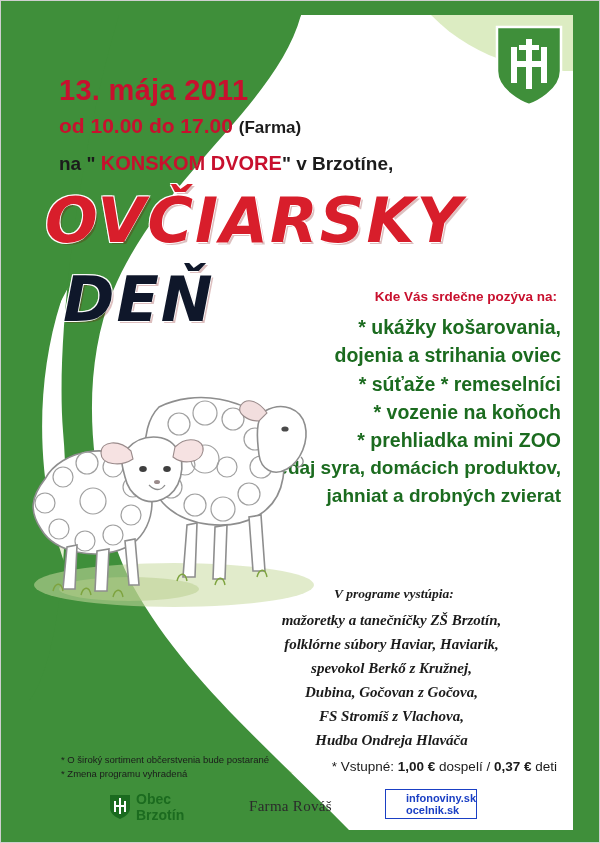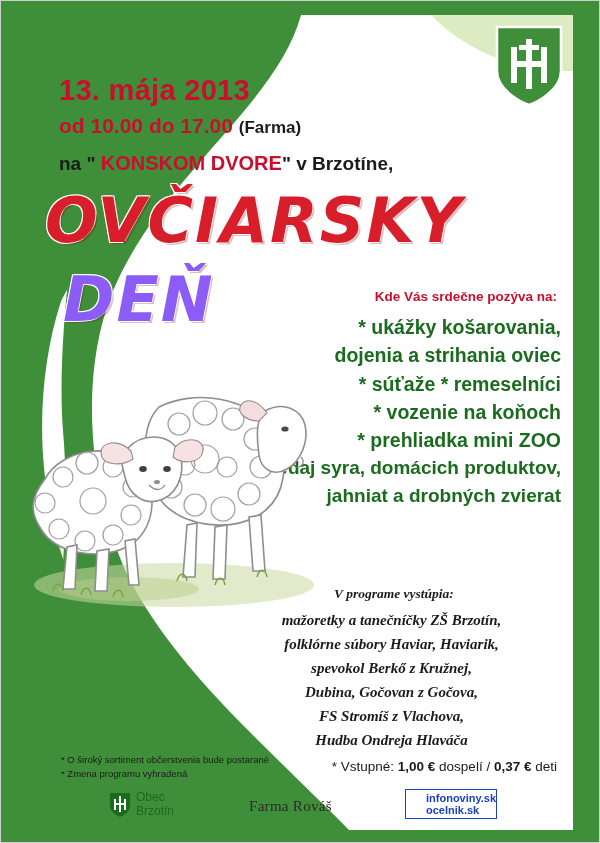--- a/index.html
+++ b/index.html
@@ -132,21 +132,21 @@
       -1px 1px 0 #ffffff,
       2px 2px 0 rgba(120,0,0,0.25);
   }
   .title-second {
     position: absolute;
     left: 62px; top: 262px;
     font-family: "DejaVu Sans", sans-serif;
     font-size: 62px;
     font-weight: bold;
     font-style: italic;
-    color: #8b5cf6;
+    color: #0f172a;
     letter-spacing: 2px;
     text-shadow:
       -1px -1px 0 #ffffff,
       1px -1px 0 #ffffff,
       -1px 1px 0 #ffffff,
       2px 2px 0 rgba(120,0,0,0.25);
   }
 
   
   .invite-intro {
@@ -239,42 +239,41 @@
     position: absolute;
     left: 108px; top: 2px;
     display: flex;
     align-items: center;
     gap: 5px;
   }
   .logo-obec .shield {
     width: 22px; height: 26px;
   }
   .logo-obec .txt {
-    font-size: 12px;
-    font-weight: normal;
+    font-size: 14px;
+    font-weight: bold;
     color: #1b6b1f;
     line-height: 1.15;
   }
   .logo-farma {
     position: absolute;
     left: 248px; top: 9px;
     font-family: "Liberation Serif", serif;
     font-size: 15px;
     color: #2b2b2b;
     letter-spacing: 0.3px;
   }
   .logo-info {
     position: absolute;
     left: 384px; top: 0px;
     width: 92px;
     border: 1px solid #1a3fc4;
     text-align: center;
     padding: 2px 20px;
     box-sizing: border-box;
-    margin-left: 20px;
   }
   .logo-info .l1 {
     font-size: 11px;
     font-weight: bold;
     color: #1a3fc4;
   }
   .logo-info .l2 {
     font-size: 11px;
     font-weight: bold;
     color: #1a3fc4;
@@ -410,21 +409,21 @@
       <g fill="#ffffff">
         <rect x="16" y="22" width="6" height="36"></rect>
         <rect x="46" y="22" width="6" height="36"></rect>
         <rect x="16" y="36" width="36" height="6"></rect>
         <rect x="31" y="14" width="6" height="50"></rect>
         <rect x="24" y="20" width="20" height="5"></rect>
       </g>
     </svg>
 
 
-    <div class="line-date">13. mája 2013</div>
+    <div class="line-date">13. mája 2011</div>
 
     <div class="line-time">
       <span>od 10.00 do 17.00</span>
       <span class="day">(Farma)</span>
     </div>
 
     <div class="line-place">
       <span>na " </span><span class="hl">KONSKOM DVORE</span><span>" v Brzotíne,</span>
     </div>
 

